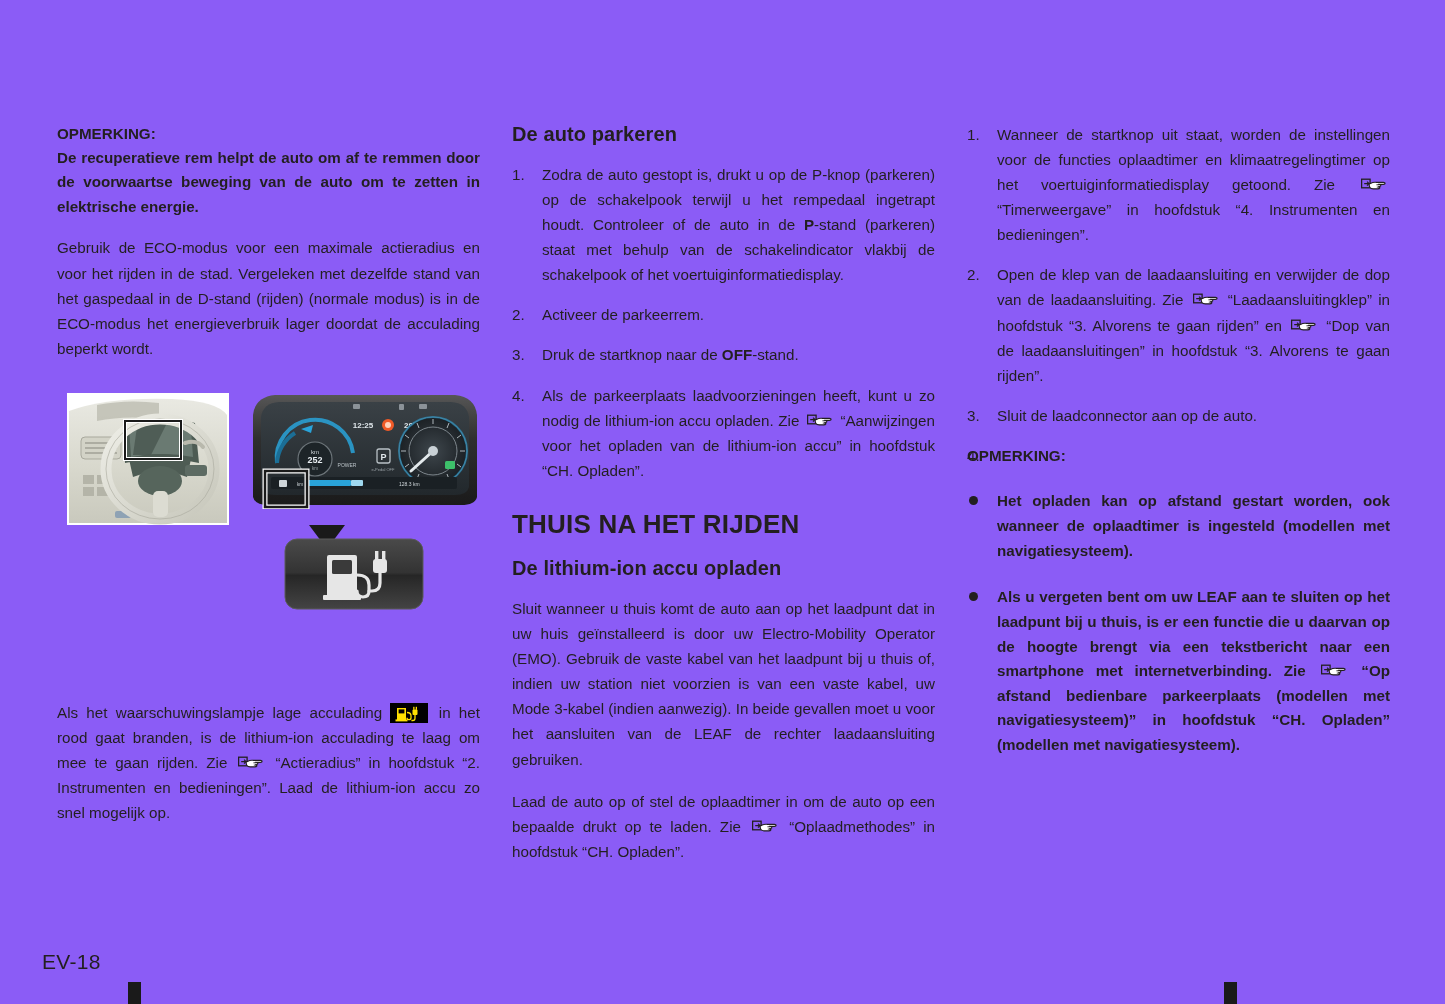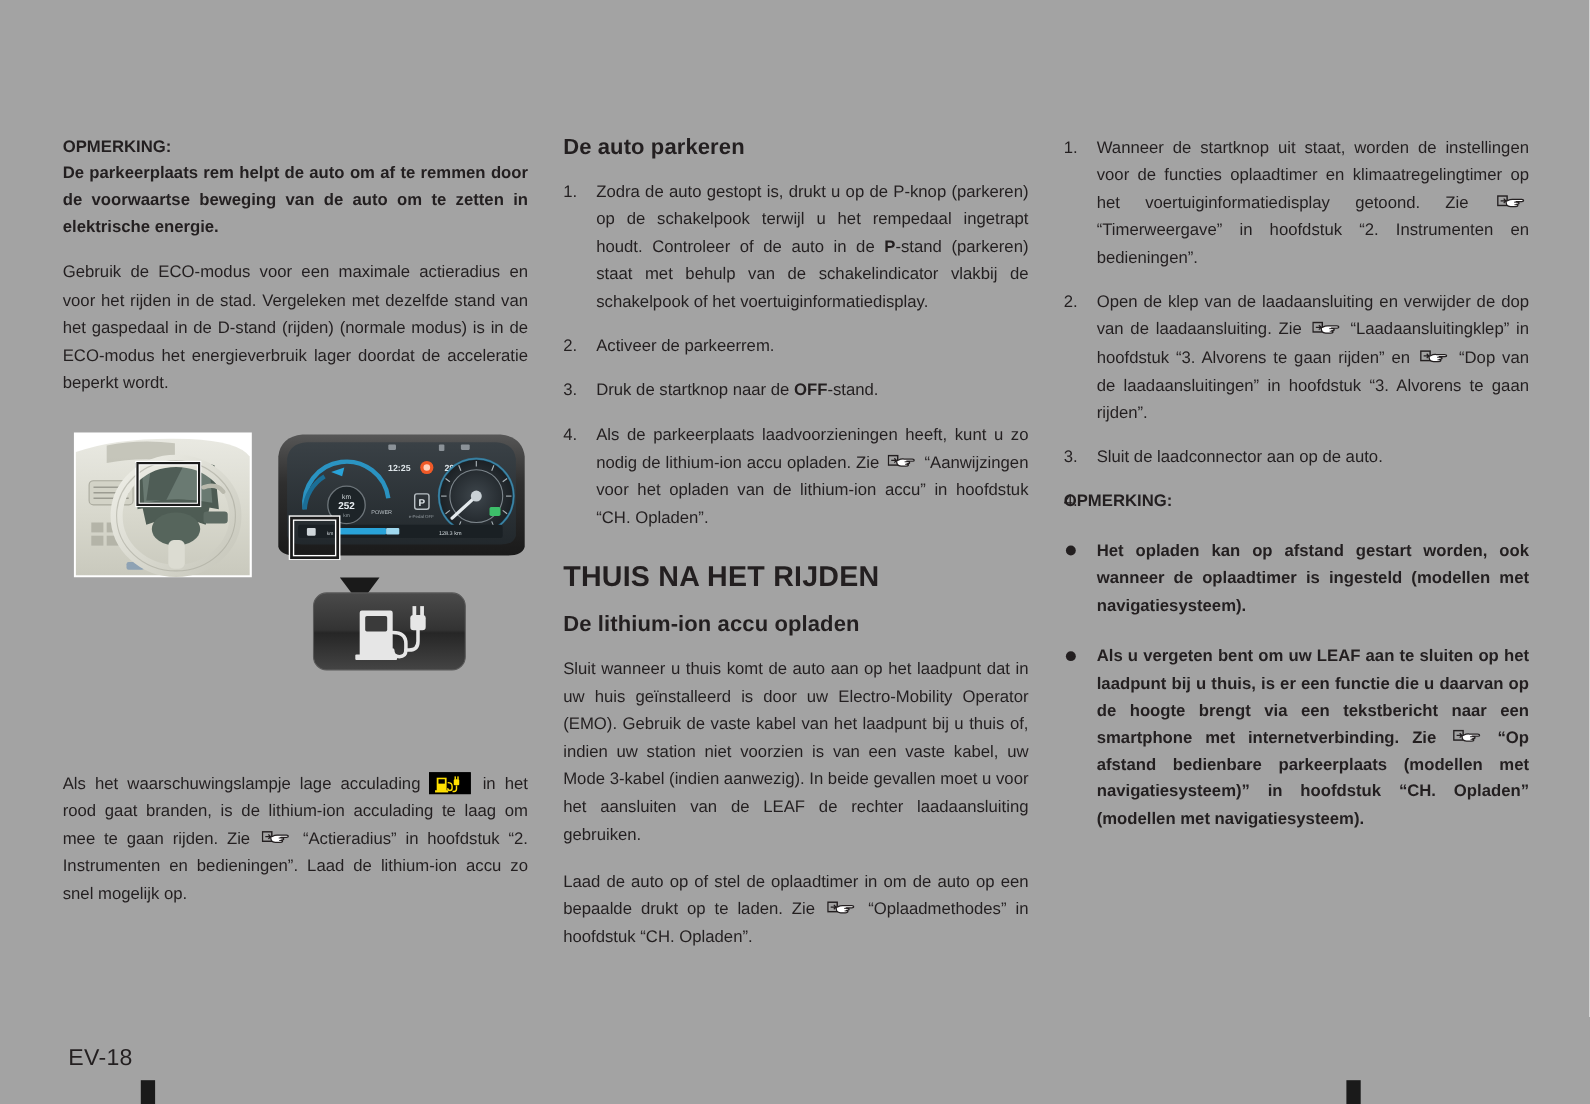--- a/index.html
+++ b/index.html
@@ -12,21 +12,21 @@
     height: 1004px;
     font-family: "Liberation Sans", sans-serif;
     color: #231f20;
     position: relative;
     overflow: hidden;
   }
 
   .page {
     position: absolute;
     inset: 0;
-    background: #a3a3a3;
+    background: #8b5cf6;
   }
 
   .columns {
     position: absolute;
     left: 57px;
     top: 122px;
     width: 1330px;
     display: flex;
     gap: 32px;
   }
@@ -176,21 +176,21 @@
     position: absolute;
     left: 222px;
     top: 140px;
     width: 150px;
     height: 88px;
   }
 
   
   .page-number {
     position: absolute;
-    left: 62px;
+    left: 42px;
     top: 950px;
     font-size: 21px;
     letter-spacing: .3px;
     font-weight: normal;
     color: #231f20;
   }
   .reg-mark {
     position: absolute;
     width: 13px;
     height: 22px;
@@ -204,23 +204,23 @@
 <body>
 
 <div class="page">
 
   <div class="columns">
 
     <div class="col">
 
       <p class="note-label">OPMERKING:</p>
 
-      <p class="note-body">De parkeerplaats rem helpt de auto om af te remmen door de voorwaartse beweging van de auto om te zetten in elektrische energie.</p>
-
-      <p class="para">Gebruik de ECO-modus voor een maximale actieradius en voor het rijden in de stad. Vergeleken met dezelfde stand van het gaspedaal in de D-stand (rijden) (normale modus) is in de ECO-modus het energieverbruik lager doordat de acceleratie beperkt wordt.</p>
+      <p class="note-body">De recuperatieve rem helpt de auto om af te remmen door de voorwaartse beweging van de auto om te zetten in elektrische energie.</p>
+
+      <p class="para">Gebruik de ECO-modus voor een maximale actieradius en voor het rijden in de stad. Vergeleken met dezelfde stand van het gaspedaal in de D-stand (rijden) (normale modus) is in de ECO-modus het energieverbruik lager doordat de acculading beperkt wordt.</p>
 
       <div class="illustration">
 
         <svg class="dash" viewBox="0 0 162 132">
           <defs>
             <linearGradient id="dashg" x1="0" y1="0" x2="0" y2="1">
               <stop offset="0%" stop-color="#e9e9e2"></stop>
               <stop offset="55%" stop-color="#d8d8cd"></stop>
               <stop offset="100%" stop-color="#c9c9bd"></stop>
             </linearGradient>
@@ -442,21 +442,21 @@
           <span class="num">1.</span>
           <span>Wanneer de startknop uit staat, worden de instellingen voor de functies oplaadtimer en klimaatregelingtimer op het voertuiginformatiedisplay getoond. Zie</span>
           <span class="ref-icon">
             <svg viewBox="0 0 26 15" width="26" height="15">
               <rect x="0.6" y="2.2" width="8.5" height="8.6" fill="none" stroke="#231f20" stroke-width="1.3"></rect>
               <path d="M3.2 6.6 h4.2 M6 4.6 L8 6.6 L6 8.6" fill="none" stroke="#231f20" stroke-width="1.1"></path>
               <path d="M9.5 6.4 q2.6 -1.4 5.4 -1.1 l7.6 0 q1.6 0 1.6 1 q0 1 -1.6 1 l-5.2 0 q2.6 .4 2.6 1.4 q0 .9 -2.4 1 q1.6 .5 1.3 1.3 q-.3 .8 -2.2 .8 l-4.4 0 q-2.4 0 -3.4 -1.6 q-.8 -1.4 -.6 -3.3 Z" fill="#ffffff" stroke="#231f20" stroke-width="1.15" stroke-linejoin="round"></path>
               <path d="M15.4 7.8 h3.6 M15.8 10.1 h3.1" fill="none" stroke="#231f20" stroke-width=".85"></path>
             </svg>
           </span>
-          <span>“Timerweergave” in hoofdstuk “2. Instrumenten en bedieningen”.</span>
+          <span>“Timerweergave” in hoofdstuk “4. Instrumenten en bedieningen”.</span>
         </li>
 
         <li>
           <span class="num">2.</span>
           <span>Open de klep van de laadaansluiting en verwijder de dop van de laadaansluiting. Zie</span>
           <span class="ref-icon">
             <svg viewBox="0 0 26 15" width="26" height="15">
               <rect x="0.6" y="2.2" width="8.5" height="8.6" fill="none" stroke="#231f20" stroke-width="1.3"></rect>
               <path d="M3.2 6.6 h4.2 M6 4.6 L8 6.6 L6 8.6" fill="none" stroke="#231f20" stroke-width="1.1"></path>
               <path d="M9.5 6.4 q2.6 -1.4 5.4 -1.1 l7.6 0 q1.6 0 1.6 1 q0 1 -1.6 1 l-5.2 0 q2.6 .4 2.6 1.4 q0 .9 -2.4 1 q1.6 .5 1.3 1.3 q-.3 .8 -2.2 .8 l-4.4 0 q-2.4 0 -3.4 -1.6 q-.8 -1.4 -.6 -3.3 Z" fill="#ffffff" stroke="#231f20" stroke-width="1.15" stroke-linejoin="round"></path>

